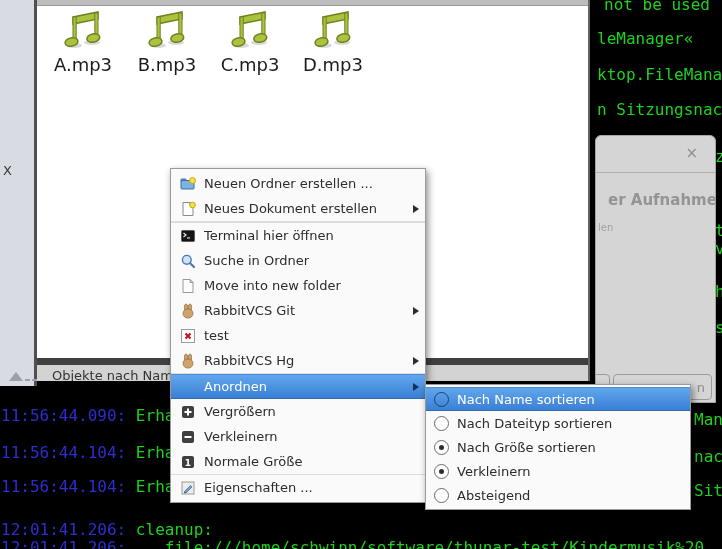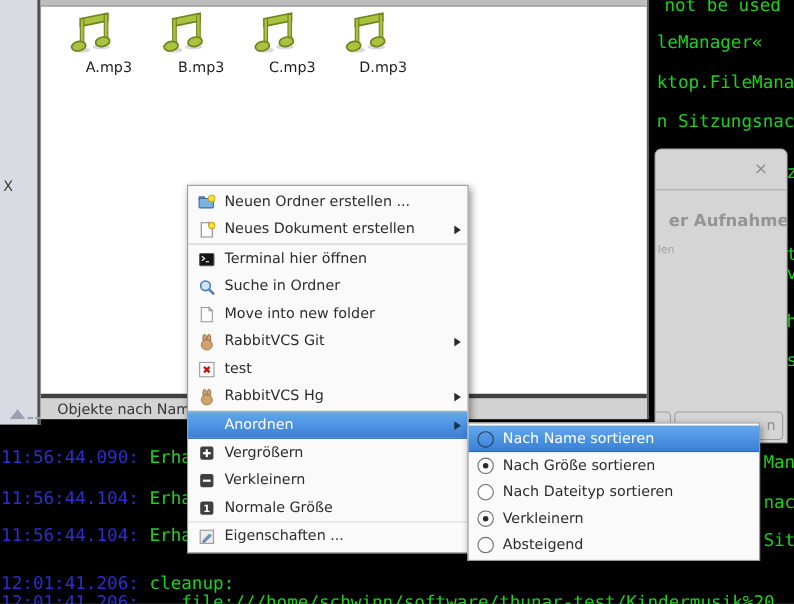--- a/index.html
+++ b/index.html
@@ -14,24 +14,24 @@
   }
   .tblue{color:#2d2dd0;}
   
   .left-panel{position:absolute;left:0;top:0;width:37px;height:386px;background:#d9dbe3;z-index:10;border-right:3px solid #4f4f4f;box-sizing:border-box;}
   .lp-x{position:absolute;left:3px;top:163px;font-size:13px;color:#3a3a3a;}
   .lp-caret{position:absolute;left:9px;top:372px;width:0;height:0;border-left:7px solid transparent;border-right:7px solid transparent;border-bottom:9px solid #9aa0ac;}
   .lp-dash{position:absolute;top:379px;width:5px;height:2px;background:#9aa0ac;}
   
   .fm{position:absolute;left:37px;top:0;width:553px;height:381px;background:#fff;border-right:2px solid #636363;z-index:10;box-sizing:border-box;}
   .fm-top{height:5px;background:#bdbdbd;border-bottom:1px solid #989898;}
-  .fm-status{position:absolute;left:0;right:0;bottom:0;height:23px;background:#d3d3d3;border-top:4px solid #404040;font-size:13px;color:#333;line-height:22px;padding-left:15px;box-sizing:border-box;white-space:nowrap;overflow:hidden;}
+  .fm-status{position:absolute;left:0;right:0;bottom:0;height:23px;background:#d3d3d3;border-top:7px solid #404040;font-size:13px;color:#333;line-height:22px;padding-left:15px;box-sizing:border-box;white-space:nowrap;overflow:hidden;}
   .fitem{position:absolute;top:8px;width:74px;text-align:center;cursor:default;}
   .fitem svg{width:44px;height:44px;display:block;margin:0 auto;}
-  .fname{font-size:13px;color:#1c1c1c;margin-top:2px;text-align:right;}
+  .fname{font-size:18px;color:#1c1c1c;margin-top:2px;}
   
   .menu{position:absolute;background:#fafafa;border:1px solid #9a9a9a;box-shadow:2px 3px 7px rgba(0,0,0,.45);box-sizing:border-box;padding:2px 0;}
   .main-menu{left:170px;top:168px;width:256px;z-index:30;}
   .sub-menu{left:425px;top:384px;width:266px;z-index:40;}
   .mi{height:25px;display:flex;align-items:center;padding:0 6px 0 8px;font-size:13px;color:#2c2c2c;}
   .sub-menu .mi{height:24px;justify-content:space-between;}
   .mic{width:17px;height:17px;margin-right:8px;flex:0 0 17px;display:flex;align-items:center;justify-content:center;}
   .mic svg{width:16px;height:16px;}
   .lbl{flex:1;white-space:nowrap;overflow:hidden;}
   .arrow{width:0;height:0;border-top:4.5px solid transparent;border-bottom:4.5px solid transparent;border-left:6px solid #2c2c2c;margin-left:6px;}
@@ -304,29 +304,29 @@
 </div>
 
 <div class="menu sub-menu">
 
   <div class="mi sel">
     <span class="radio"></span>
     <span class="lbl">Nach Name sortieren</span>
   </div>
 
   <div class="mi">
+    <span class="radio"></span>
+    <span class="lbl">Nach Dateityp sortieren</span>
+  </div>
+
+  <div class="mi">
     <span class="radio on"></span>
     <span class="lbl">Nach Größe sortieren</span>
   </div>
 
-  <div class="mi">
-    <span class="radio"></span>
-    <span class="lbl">Nach Dateityp sortieren</span>
-  </div>
-
 
   <div class="mi">
     <span class="radio on"></span>
     <span class="lbl">Verkleinern</span>
   </div>
 
   <div class="mi">
     <span class="radio"></span>
     <span class="lbl">Absteigend</span>
   </div>

